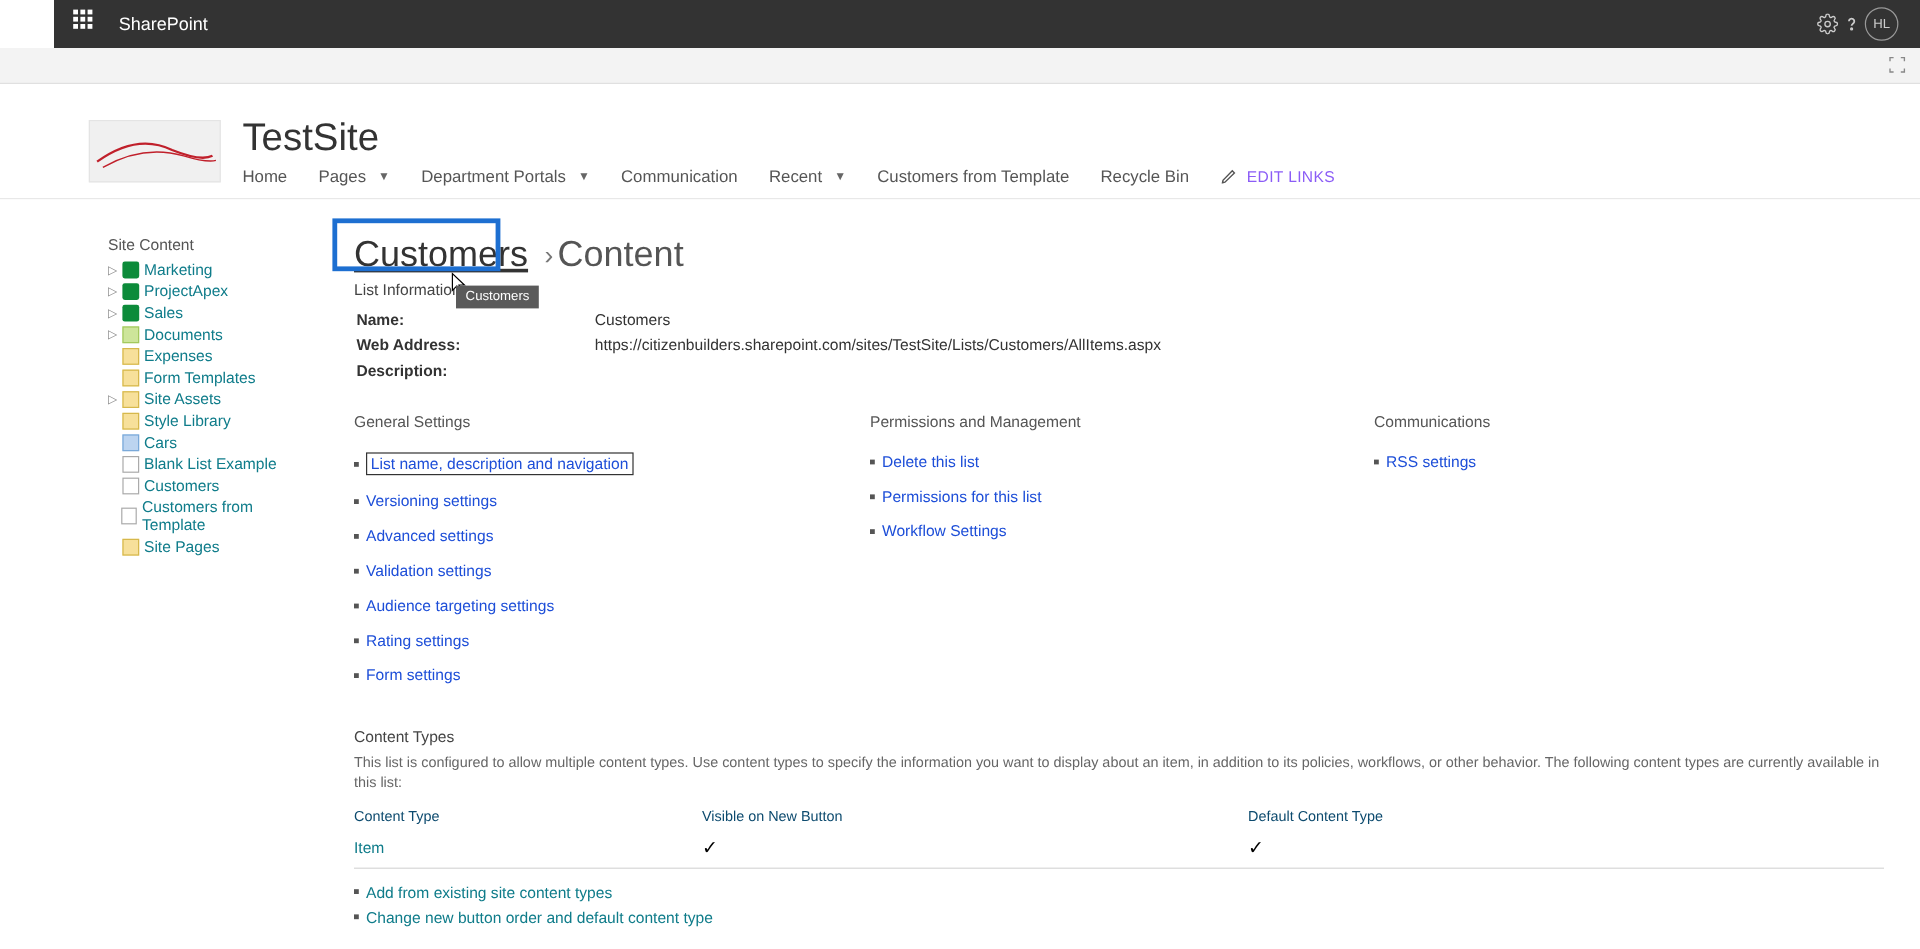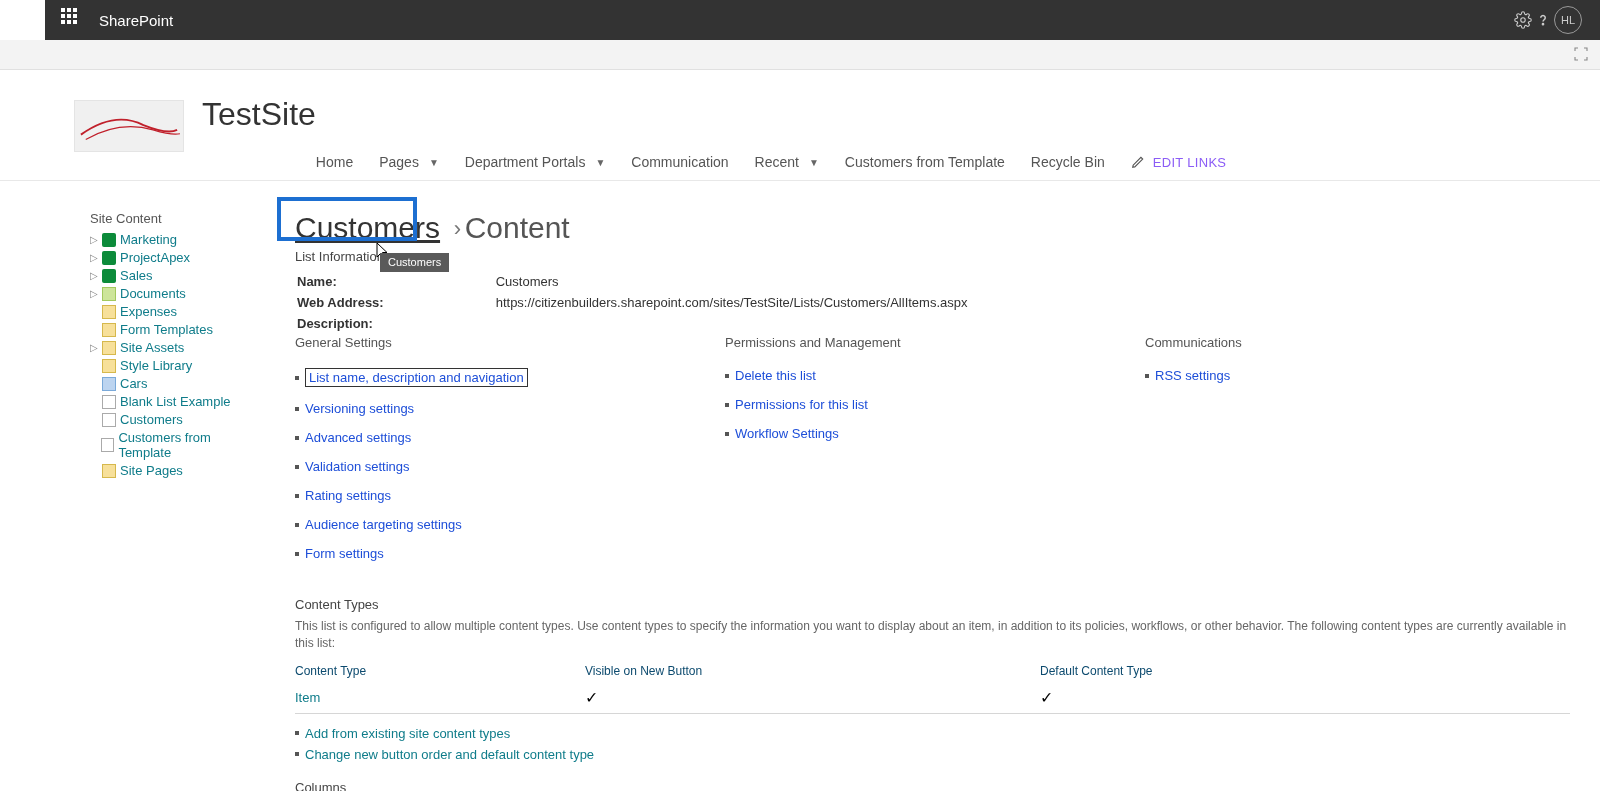--- a/index.html
+++ b/index.html
@@ -59,32 +59,32 @@
   }
   .site-row { display:flex; align-items:flex-start; gap:18px; }
   .site-logo {
     width: 110px; height: 52px;
     background: #f0f0f0;
     border:1px solid #e4e4e4;
     position: relative;
     overflow:hidden;
   }
   .site-logo svg { width:100%; height:100%; }
-  .site-title-col { display:flex; flex-direction:row; }
+  .site-title-col { display:flex; flex-direction:column; }
   .site-title {
     font-size: 32px; font-weight: 300; color:#333;
     margin-top:-4px;
   }
   .top-nav {
     display:flex; gap:26px;
     font-size: 14px;
     color:#555;
     margin-top:6px;
   }
-  .top-nav .nav-item { cursor:pointer; display:flex; align-items:center; gap:8px;margin-top:48px; }
+  .top-nav .nav-item { cursor:pointer; display:flex; align-items:center; gap:8px; }
   .caret { font-size:10px; color:#666; margin-left:2px; }
   .edit-links { display:flex; align-items:center; gap:6px; color:#8b5cf6; font-size:13px; letter-spacing:0.3px; }
   
   .main {
     display:flex;
     padding: 30px 30px 40px 90px;
     gap: 40px;
   }
   
   .left-tree { width: 165px; flex-shrink:0; }
@@ -133,21 +133,21 @@
     color:#fff;
     font-size:11px;
     padding:3px 8px 4px 8px;
     white-space:nowrap;
   }
   .section-sub { font-size:13px; color:#444; margin-top:4px; }
   .info-table { margin-top:6px; font-size:13px; }
   .info-table tr td { padding: 2px 0; vertical-align:top; }
   .info-table .label-cell { font-weight:700; padding-right:110px; }
   
-  .settings-cols { display:flex; gap:30px; }
+  .settings-cols { display:flex; margin-top:24px; gap:30px; }
   .col { flex:1; }
   .col-gen { flex:0 0 400px; }
   .col-perm { flex:0 0 390px; }
   .col-comm { flex:1; }
   .col-heading { font-size:13px; color:#555; margin-bottom:18px; }
   .link-list { list-style:none; }
   .link-list li { margin-bottom:14px; font-size:13px; display:flex; align-items:center; gap:6px; }
   .bullet { width:4px; height:4px; background:#555; display:inline-block; }
   .link-list a { color:#1d4ed8; cursor:pointer; text-decoration:none; }
   .link-focused { border:1px solid #333; padding:1px 3px; }
@@ -374,25 +374,25 @@
             <li>
               <span class="bullet"></span>
               <a>Advanced settings</a>
             </li>
             <li>
               <span class="bullet"></span>
               <a>Validation settings</a>
             </li>
             <li>
               <span class="bullet"></span>
+              <a>Audience targeting settings</a>
+            </li>
+            <li>
+              <span class="bullet"></span>
               <a>Rating settings</a>
-            </li>
-            <li>
-              <span class="bullet"></span>
-              <a>Audience targeting settings</a>
             </li>
             <li>
               <span class="bullet"></span>
               <a>Form settings</a>
             </li>
           </ul>
       </div>
       <div class="col col-perm">
         <div class="col-heading">Permissions and Management</div>
         <ul class="link-list" id="perm-links">

